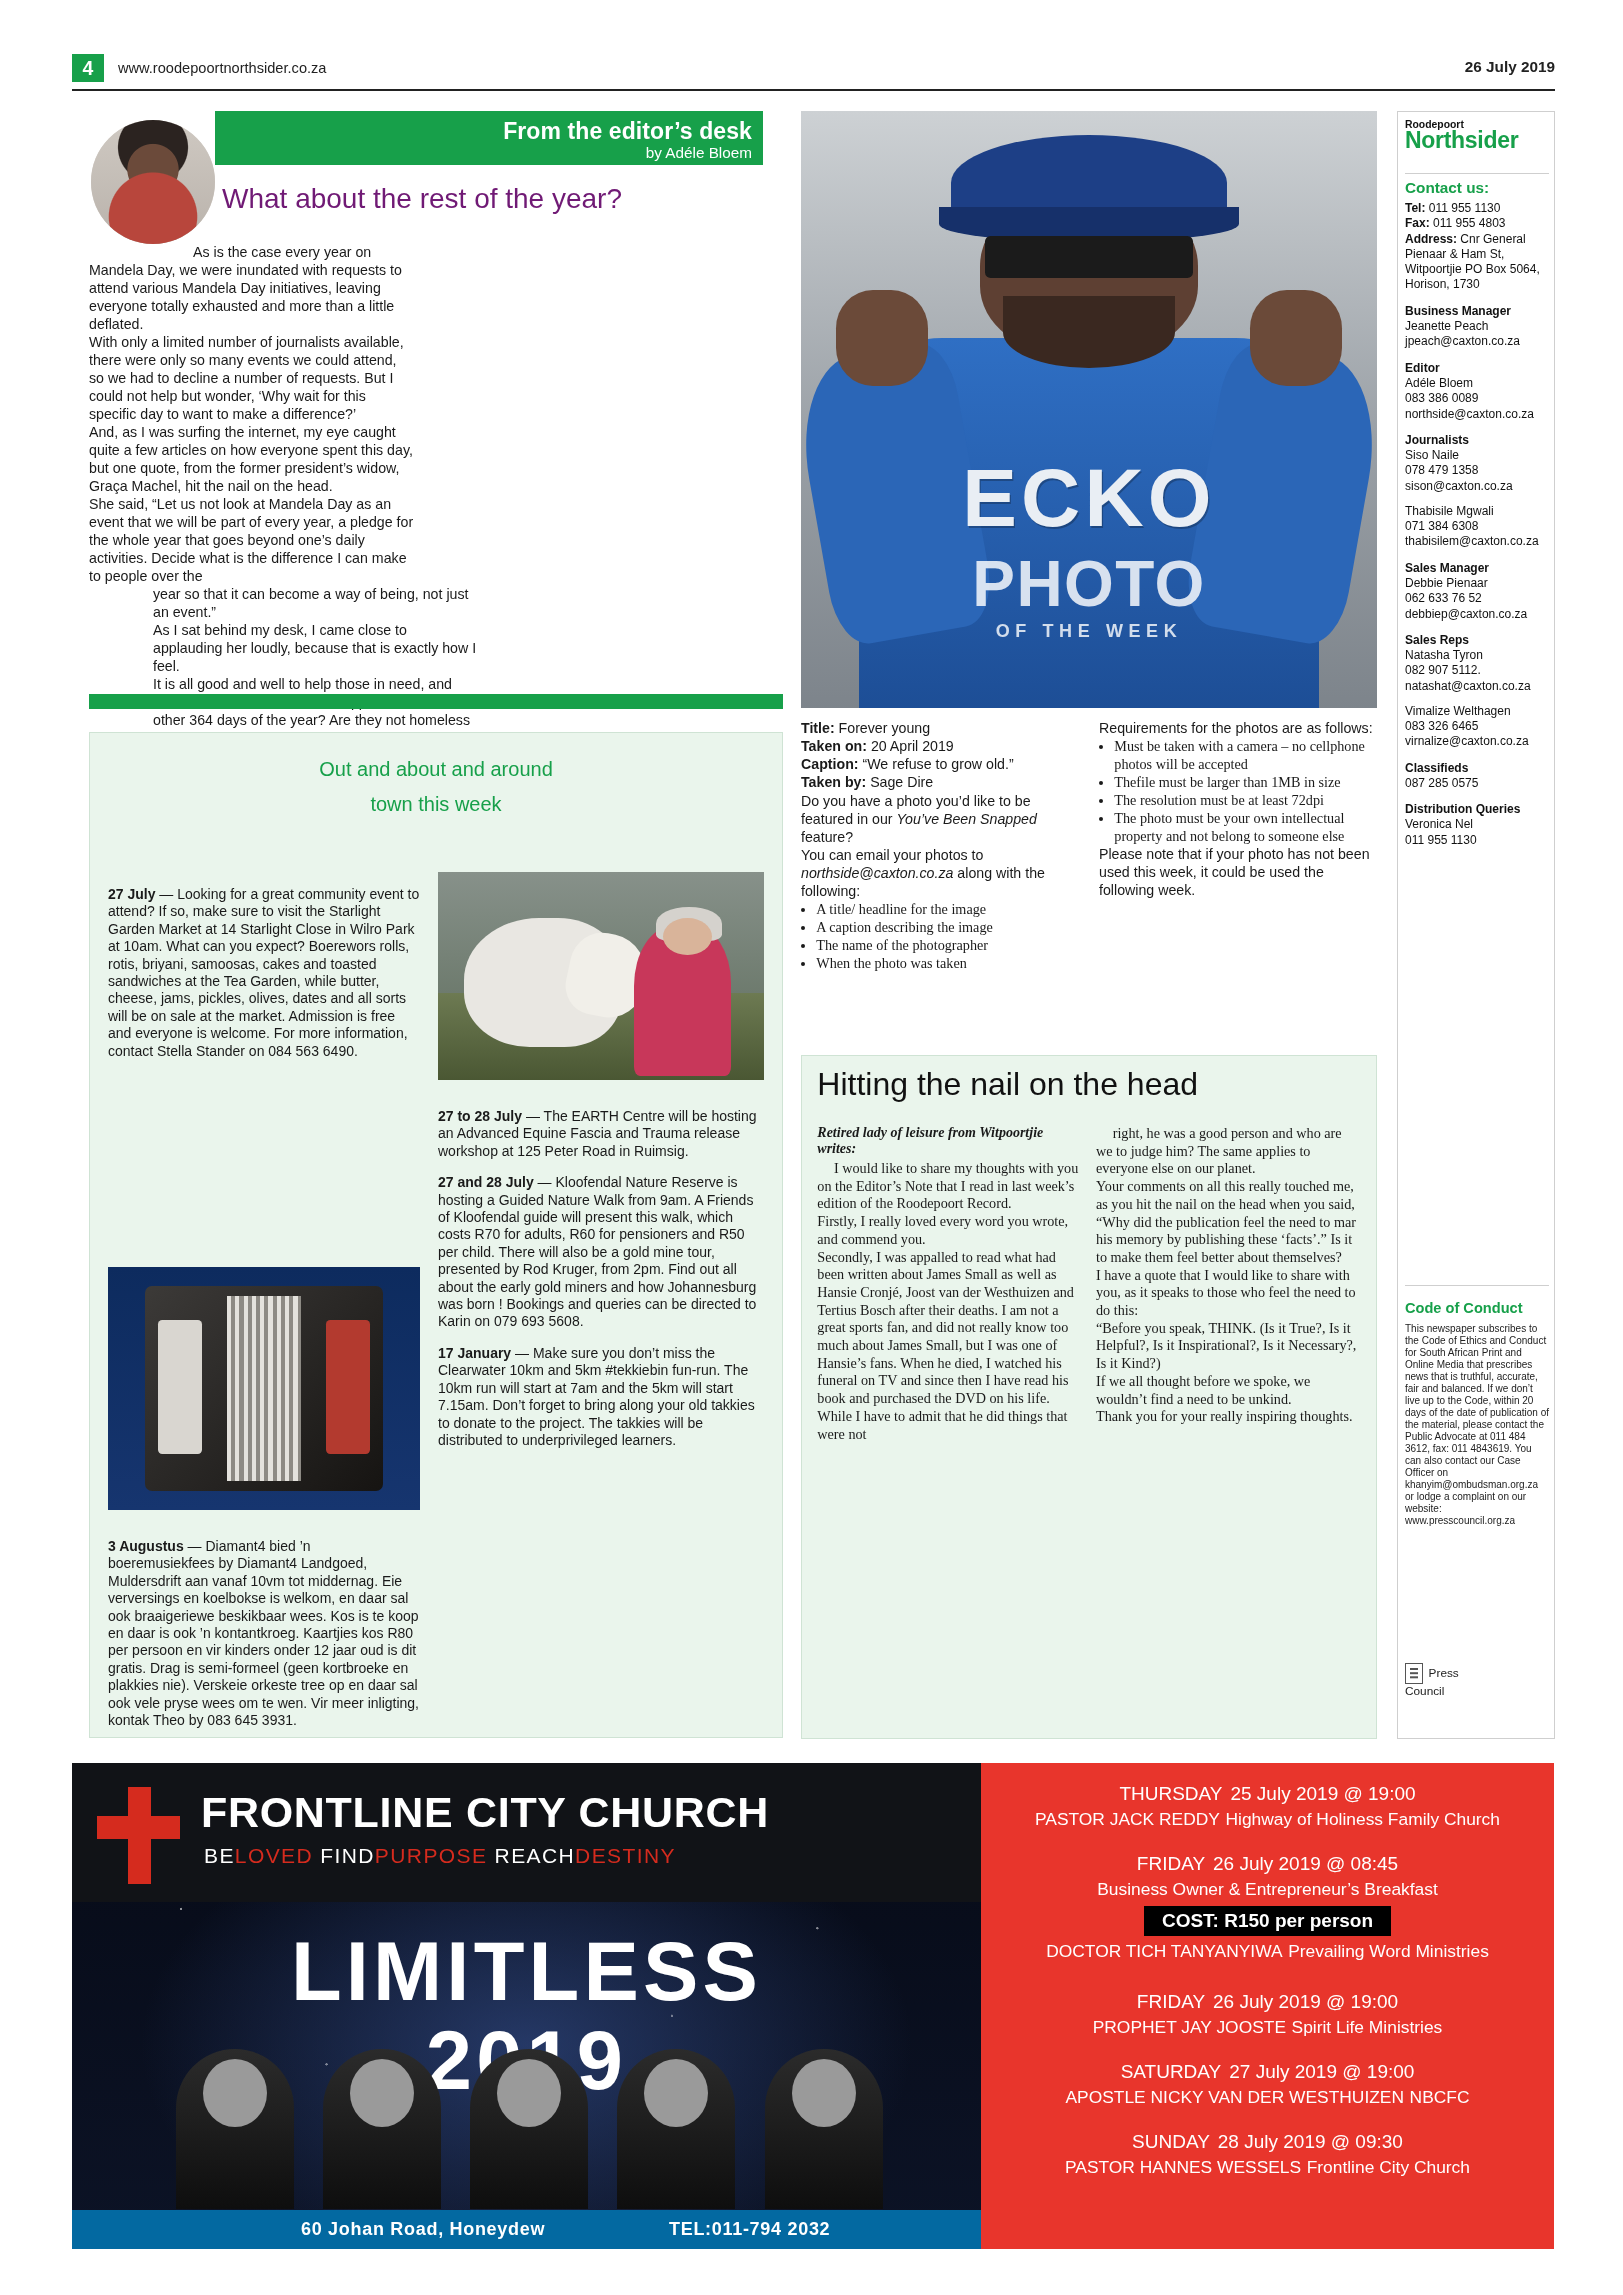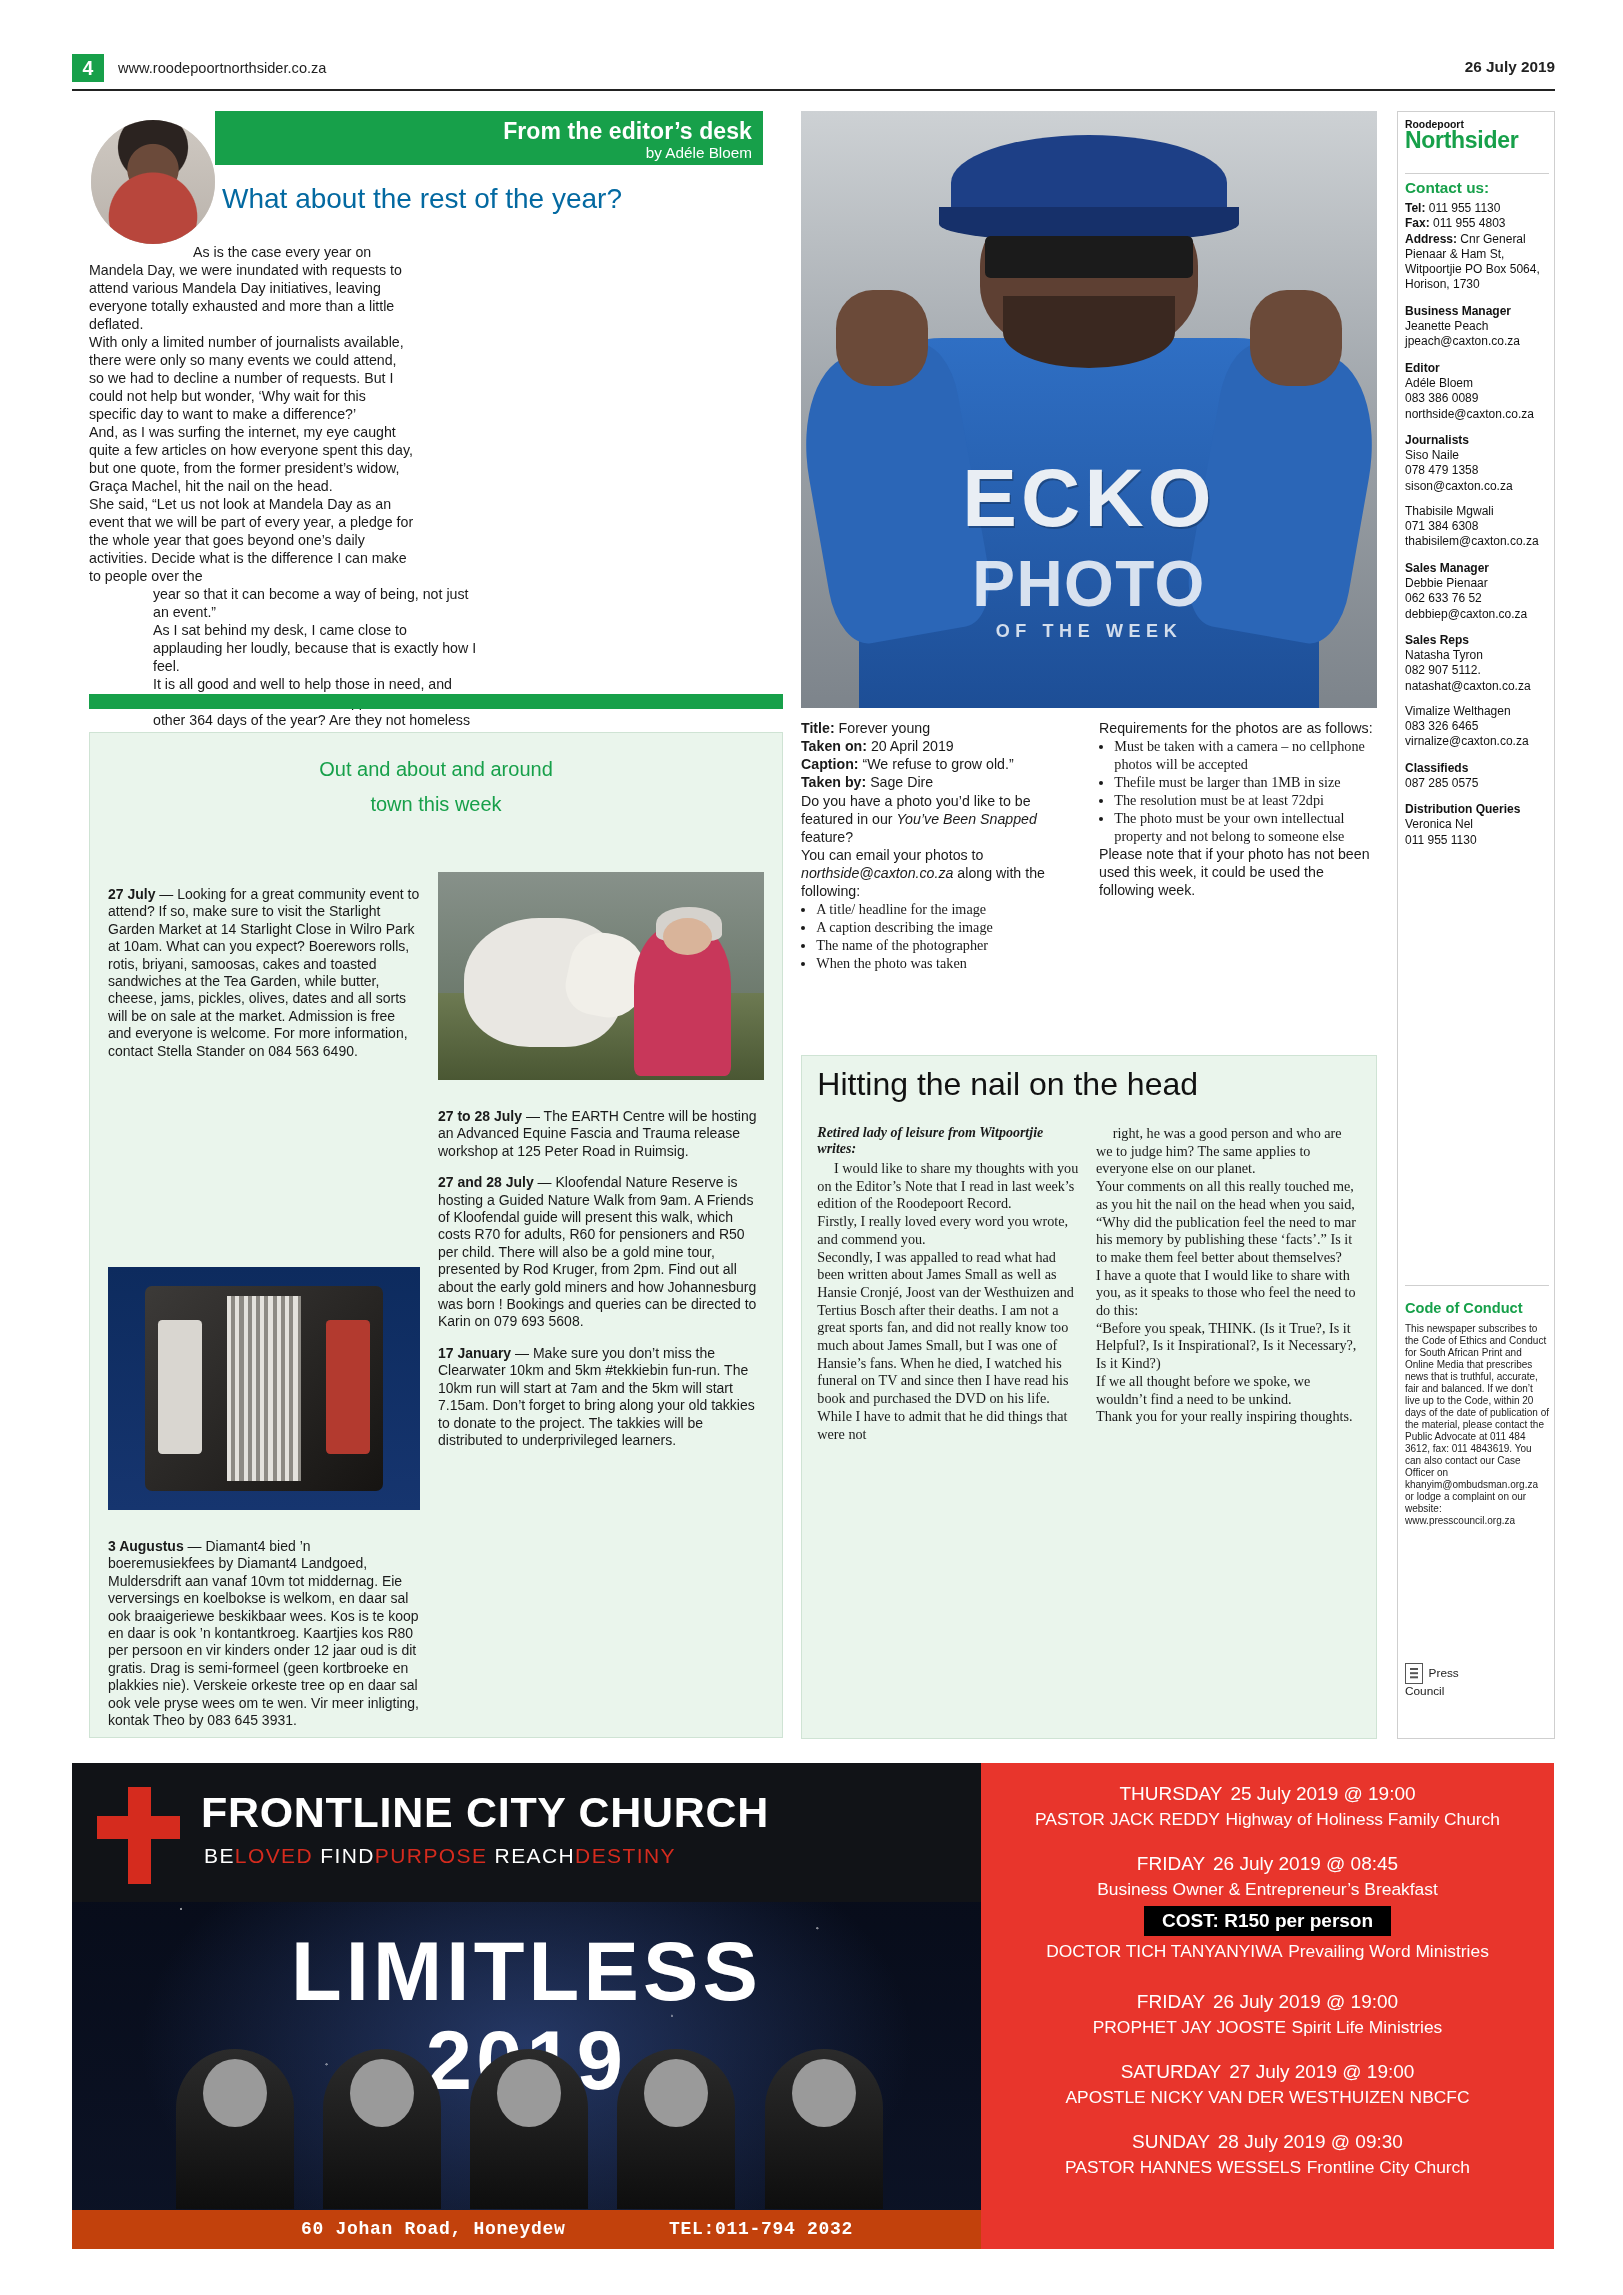--- a/index.html
+++ b/index.html
@@ -37,21 +37,21 @@
     position:absolute; left:89px; top:118px; width:128px; height:128px; border-radius:50%;
     overflow:hidden; background:#d8d2cc; border:2.1px solid #fff;
   }
   .ph-face { position:absolute; left:0; top:0; width:100%; height:100%;
     background:
       radial-gradient(circle at 50% 78%, #b8463c 0 38%, rgba(184,70,60,0) 39%),
       radial-gradient(circle at 50% 40%, #6b4a3a 0 26%, rgba(107,74,58,0) 27%),
       radial-gradient(circle at 50% 22%, #2b2320 0 30%, rgba(43,35,32,0) 31%),
       linear-gradient(#cfc9c2,#b9b2ab);
   }
-  .editor-title { position:absolute; left:222px; top:183px; width:541px; font-size:28px; color:#0369a1; }
+  .editor-title { position:absolute; left:222px; top:183px; width:541px; font-size:28px; color:#701a75; }
   .editor-body { position:absolute; left:89px; top:243px; width:694px; }
   .editor-body .col { width:326px; float:left; font-size:14.2px; line-height:18px; color:#1a1a1a; }
   .editor-body .col.right { margin-left:64px; }
   .editor-body .indent { text-indent:104px; }
   .green-bar { position:absolute; left:89px; top:694px; width:694px; height:15.3px; background:#17a04a; }
 
   
   .oaa {
     position:absolute; left:89px; top:732px; width:694px; height:1006px;
     background:#eaf5ec; border:0.7px solid #cfe3d4;
@@ -158,21 +158,21 @@
   .ad-cross:before { content:""; position:absolute; left:30.5px; top:0; width:23.6px; height:97px; background:#d52b1e; }
   .ad-cross:after { content:""; position:absolute; left:0; top:29px; width:83px; height:23.6px; background:#d52b1e; }
   .ad-church-name { position:absolute; left:129px; top:25px; font-size:43px; font-weight:bold; color:#fff; letter-spacing:0.7px; }
   .ad-church-tag { position:absolute; left:132px; top:81px; font-size:21px; letter-spacing:1.4px; color:#fff; }
   .ad-church-tag .red { color:#d52b1e; }
   .ad-limitless { position:absolute; left:0; top:161px; width:100%; text-align:center; font-size:83px; font-weight:bold; color:#fff; letter-spacing:4.2px; }
   .ad-year { position:absolute; left:0; top:250px; width:100%; text-align:center; font-size:83px; font-weight:bold; color:#fff; letter-spacing:4.2px; }
   .ad-people { position:absolute; left:104px; bottom:40px; width:708px; height:167px; }
   .ad-people .p { position:absolute; bottom:0; width:118px; height:160px; background:linear-gradient(#2b2b2b,#0e0e0e); border-radius:59px 59px 0 0; filter:grayscale(1); }
   .ad-people .p i { position:absolute; left:50%; top:9.7px; transform:translateX(-50%); width:64px; height:68px; background:#9e9a94; border-radius:50%; display:block; }
-  .ad-footer { position:absolute; left:0; bottom:0; width:100%; height:39px; background:#c2410c; color:#fff;font-family:Liberation Mono, monospace; }
+  .ad-footer { position:absolute; left:0; bottom:0; width:100%; height:39px; background:#0369a1; color:#fff; }
   .ad-footer .addr { position:absolute; left:229px; top:9px; font-size:18px; font-weight:bold; letter-spacing:0.7px; }
   .ad-footer .tel { position:absolute; left:597px; top:9px; font-size:18px; font-weight:bold; letter-spacing:0.7px; }
 
   .ad-right { position:absolute; left:909px; top:0; width:573px; height:486px; background:#e8352c; color:#fff; text-align:center; }
   .ad-ev { margin-top:5.6px; }
   .ad-ev .day { font-size:21px; font-weight:bold; letter-spacing:2.1px; }
   .ad-ev .day span { letter-spacing:0; font-weight:normal; font-size:19px; }
   .ad-ev .who { font-size:17.4px; font-weight:bold; margin-top:4.2px; letter-spacing:0.7px; }
   .ad-ev .who span { font-weight:normal; letter-spacing:0; }
   .ad-cost { display:inline-block; background:#000; color:#fff; font-size:19px; font-weight:bold; padding:4.2px 18px; margin-top:5.6px; }

